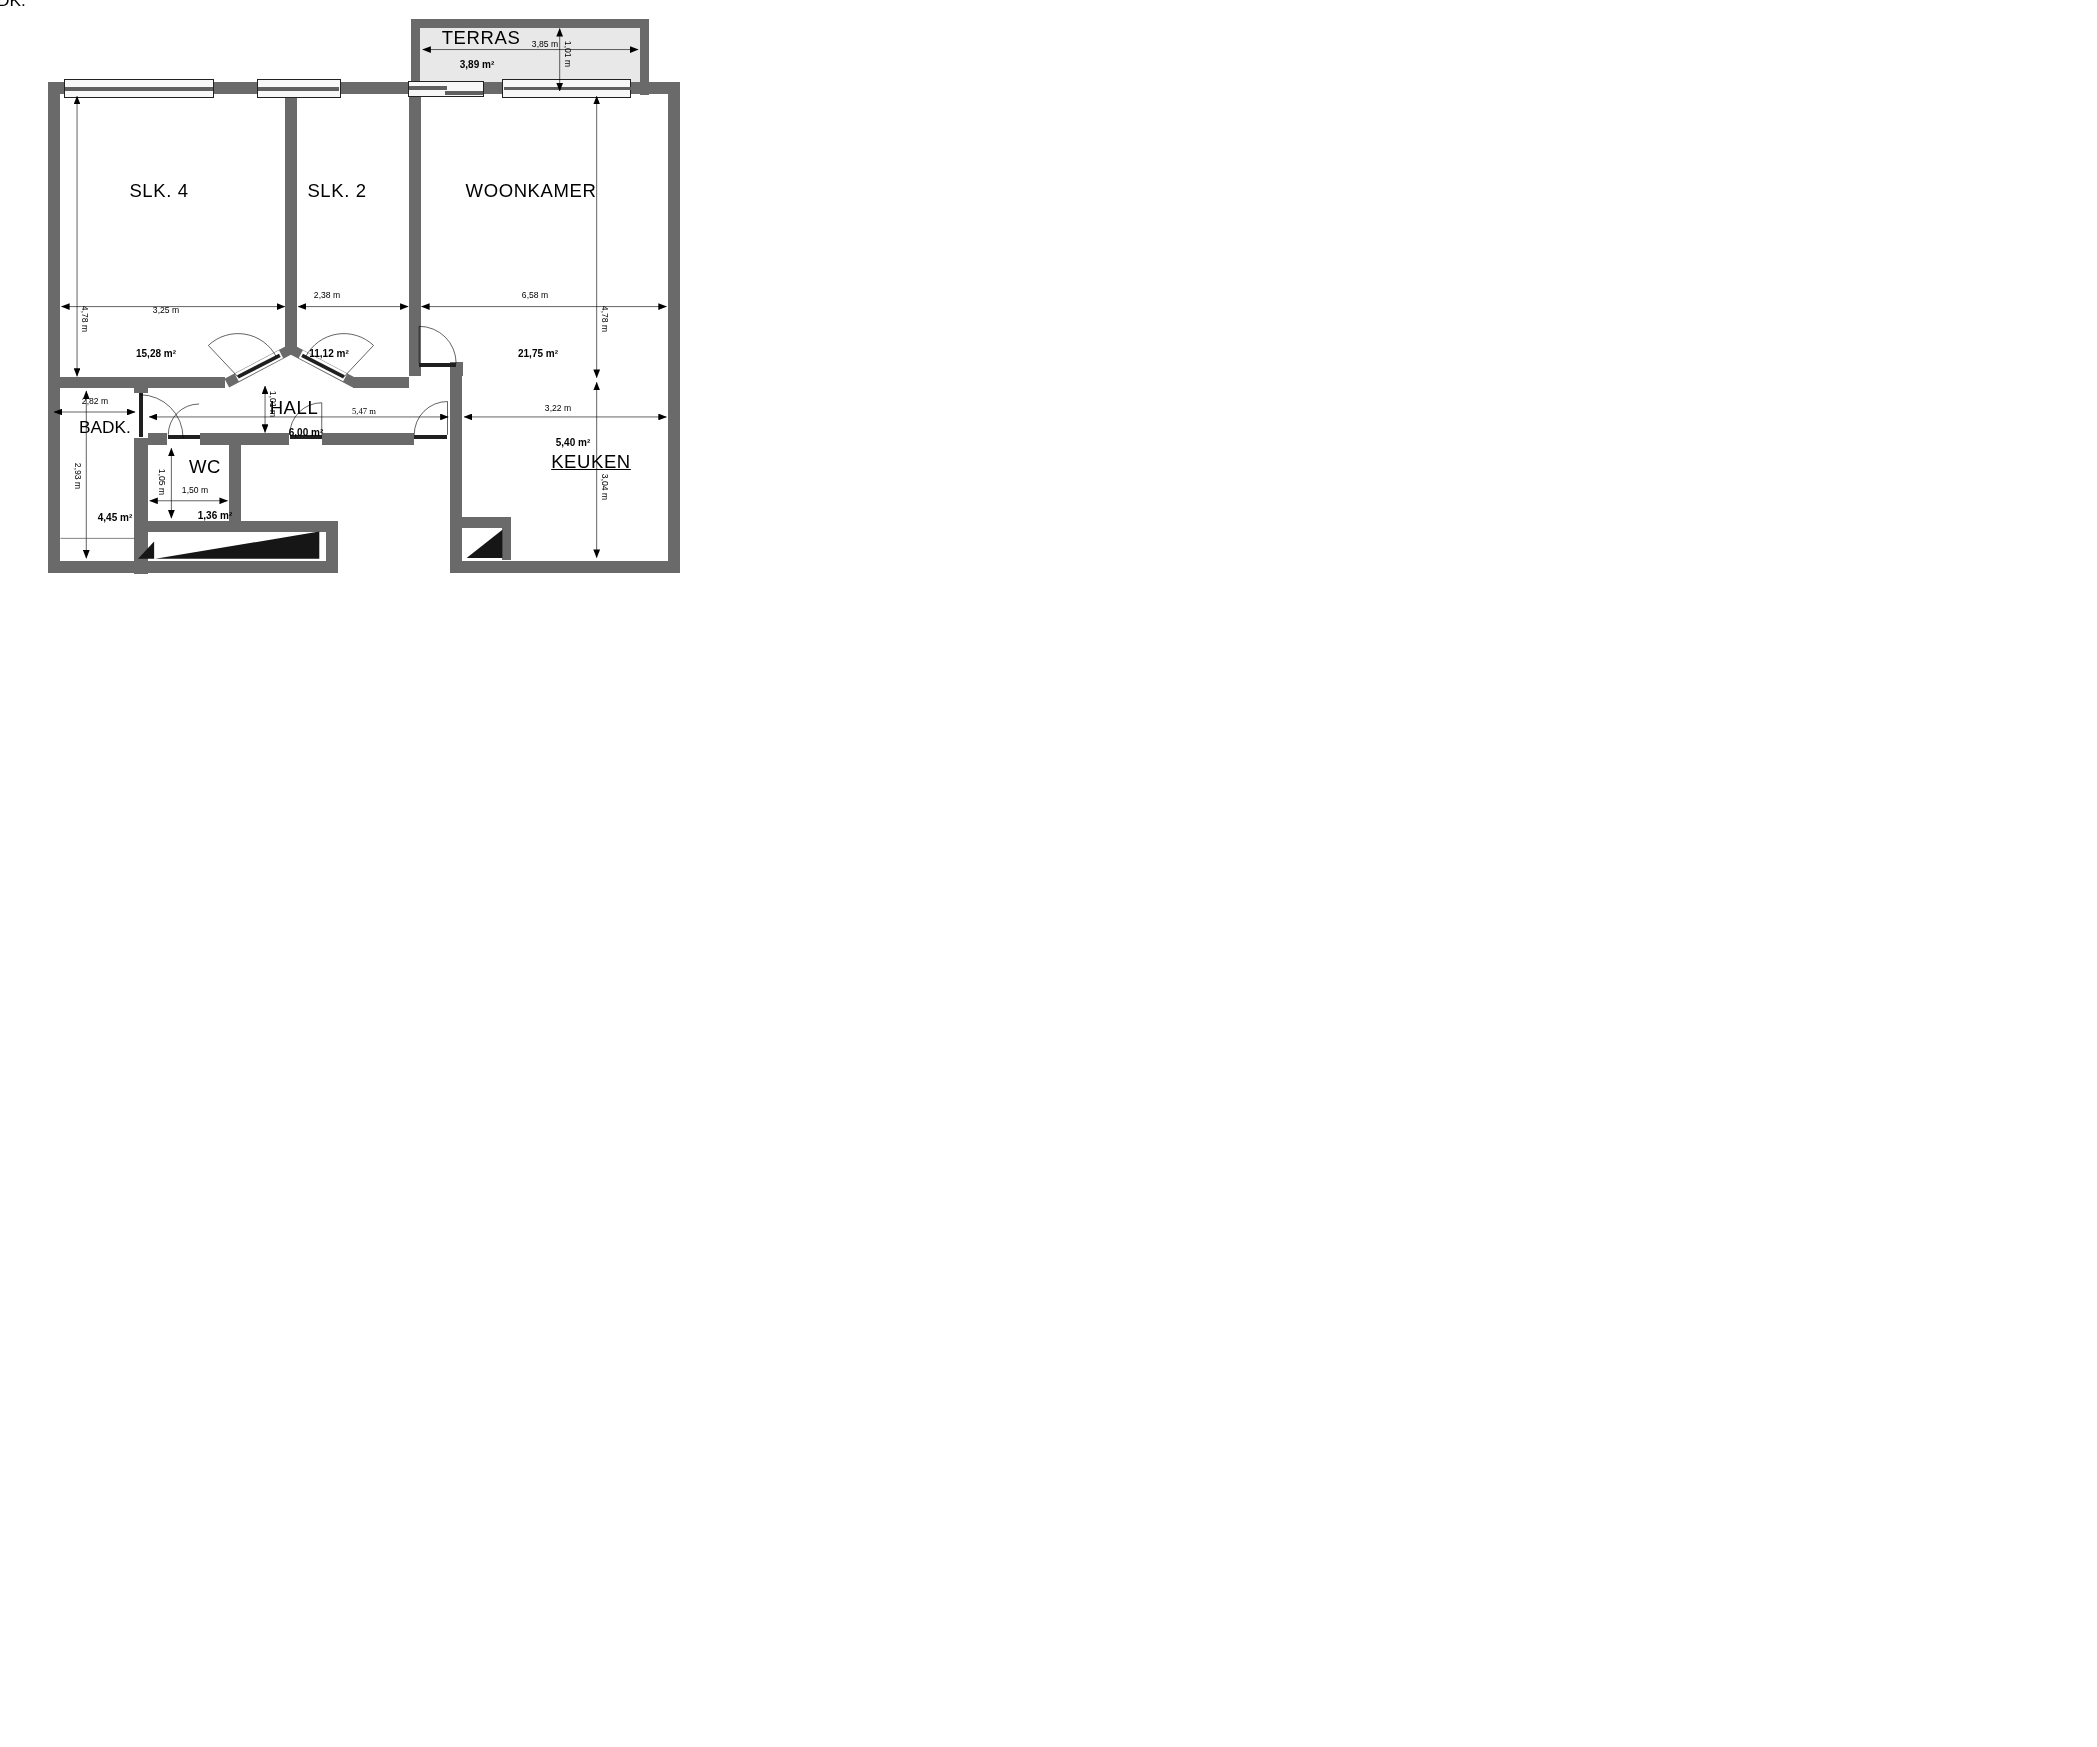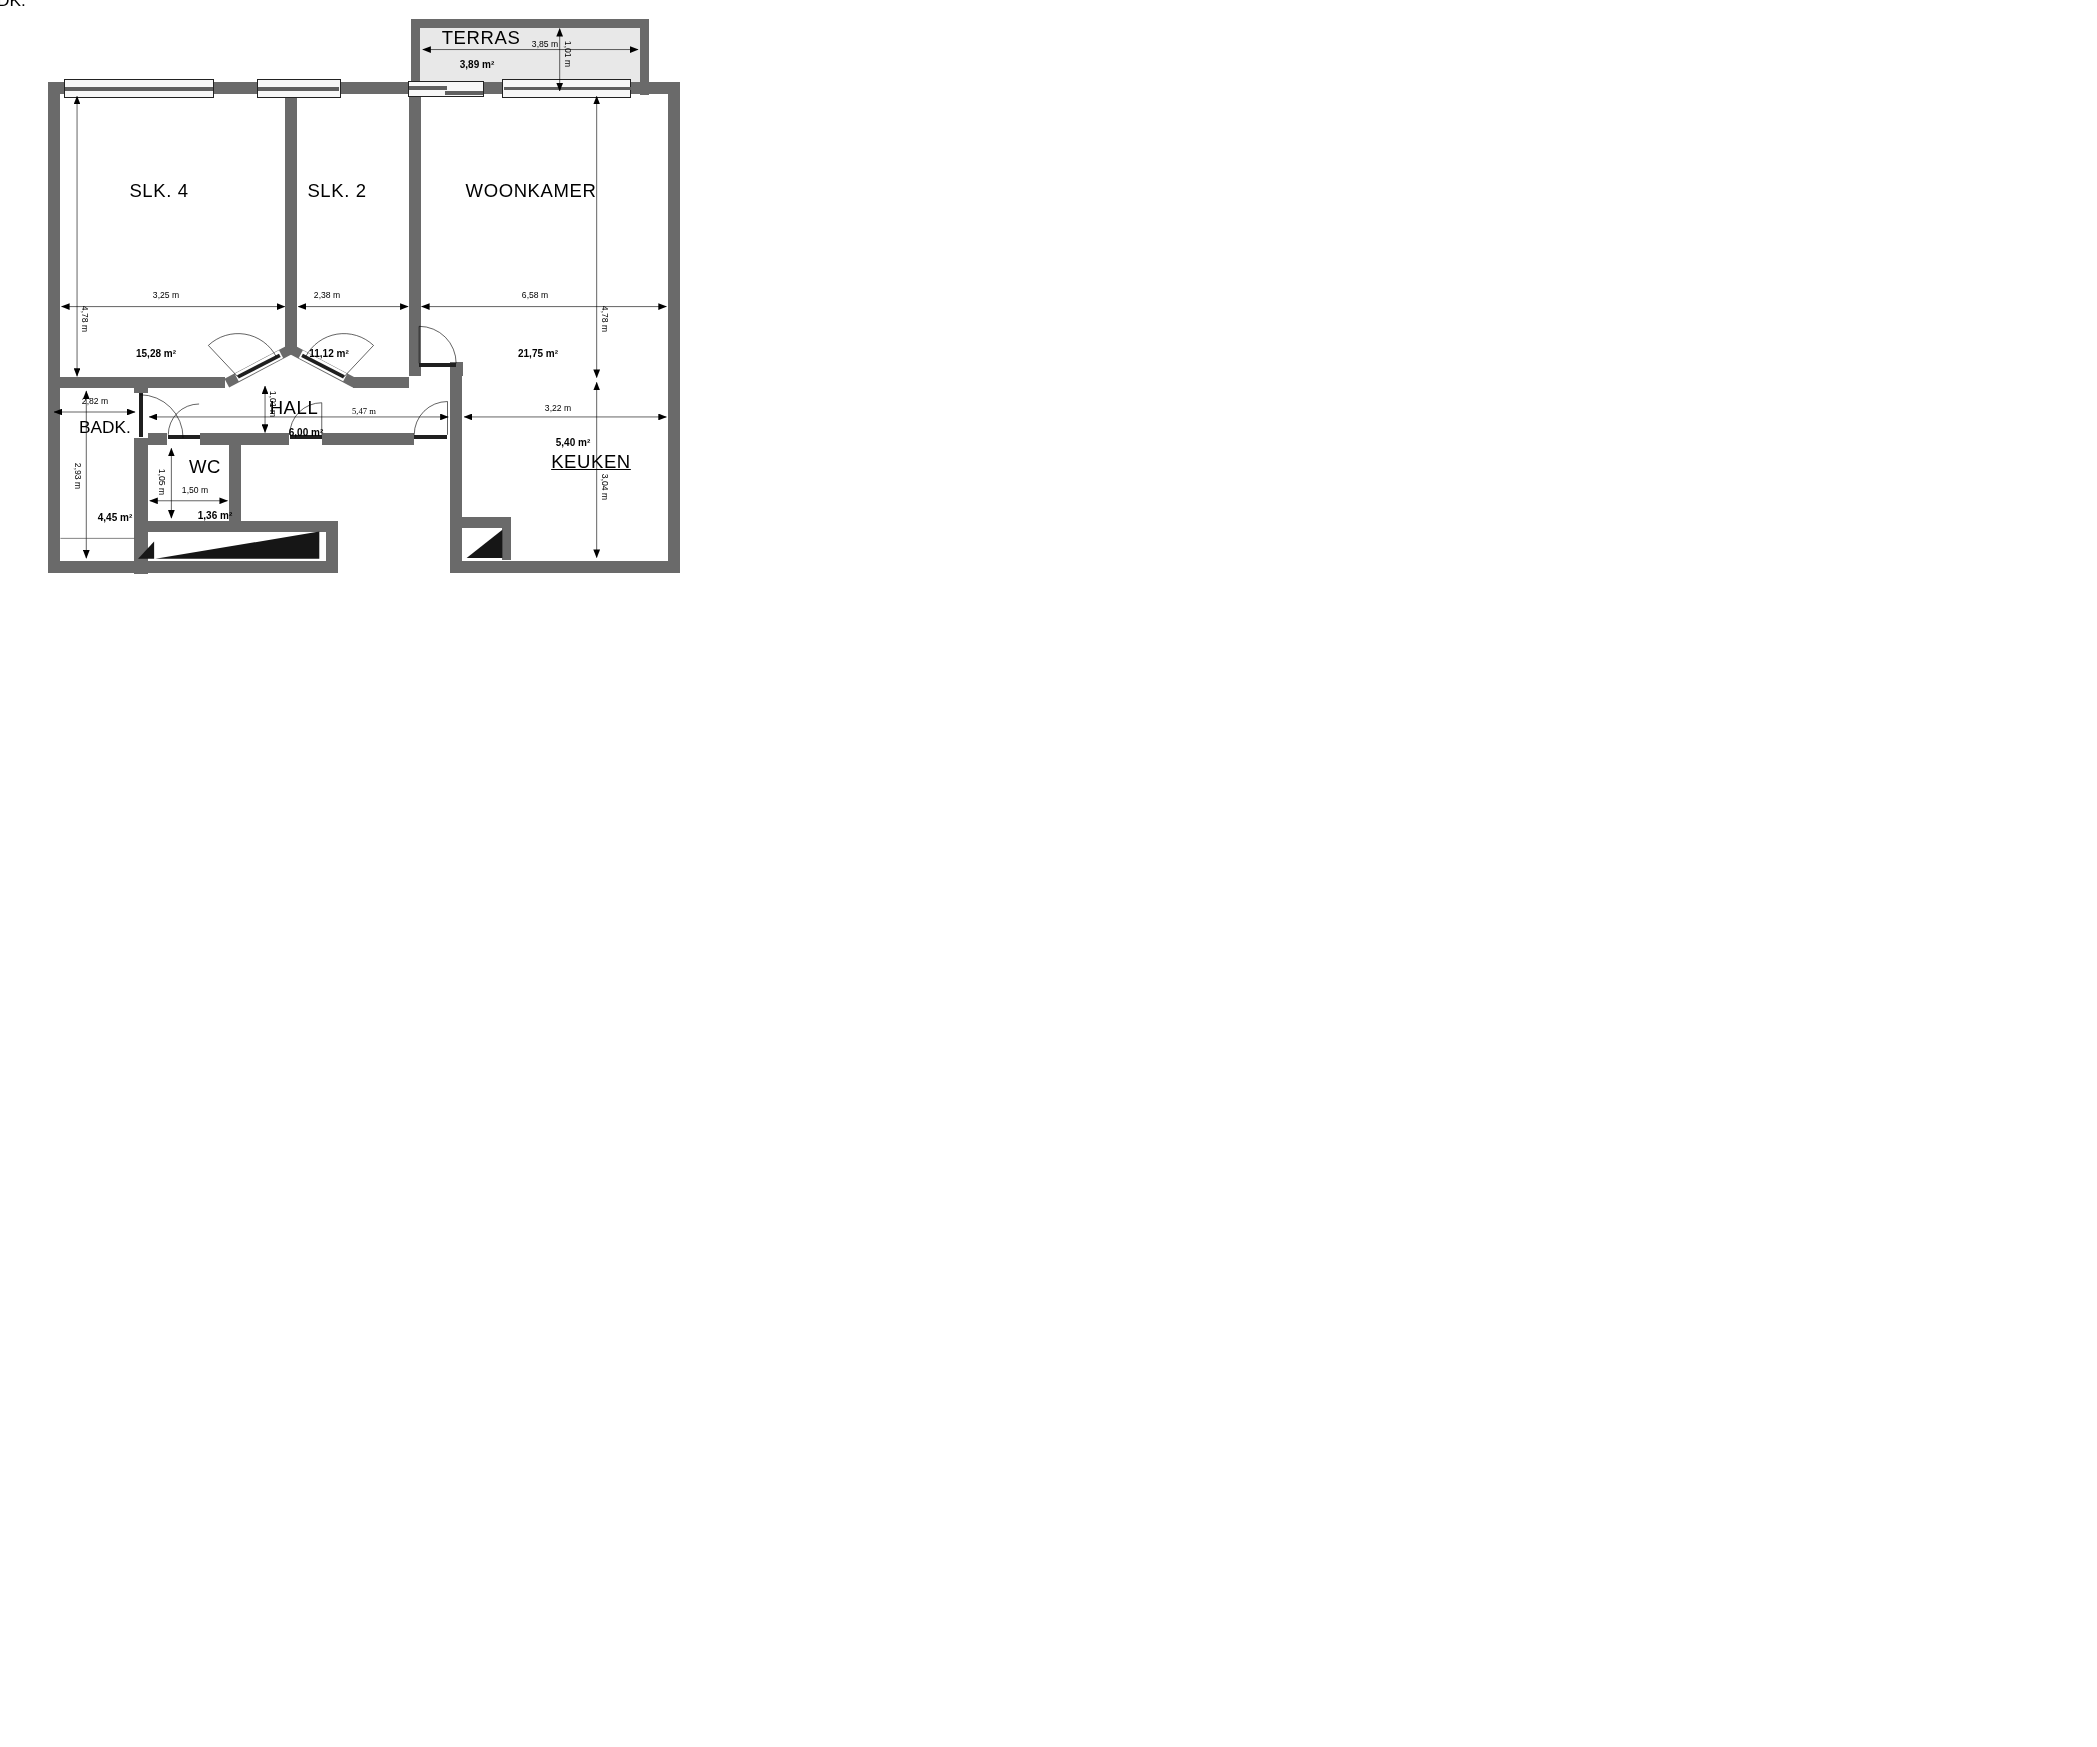--- a/index.html
+++ b/index.html
@@ -133,21 +133,21 @@
   <div class="lbl rname" style="left:337px;top:191px;">SLK. 2</div>
   <div class="lbl rname" style="left:531px;top:191px;">WOONKAMER</div>
   <div class="lbl rname" style="left:294px;top:408px;">HALL</div>
   <div class="lbl rname-sm" style="transform:translate(-50%,-50%);">BADK.</div>
   <div class="lbl rname-sm" style="left:105px;top:427px;">BADK.</div>
   <div class="lbl rname" style="left:205px;top:467px;">WC</div>
   <div class="lbl rname" style="left:591px;top:462px;text-decoration:underline;">KEUKEN</div>
 
   <div class="lbl dimlbl" style="left:545px;top:44px;">3,85 m</div>
   <div class="vlbl dimlbl" style="left:568px;top:54px;">1,01 m</div>
-  <div class="lbl dimlbl" style="left:166px;top:295px;">3,25 m</div>
+  <div class="lbl dimlbl" style="left:166px;top:310px;">3,25 m</div>
   <div class="vlbl dimlbl" style="left:85px;top:319px;">4,78 m</div>
   <div class="lbl dimlbl" style="left:327px;top:295px;">2,38 m</div>
   <div class="lbl dimlbl" style="left:535px;top:295px;">6,58 m</div>
   <div class="vlbl dimlbl" style="left:605px;top:319px;">4,78 m</div>
   <div class="lbl dimlbl" style="left:364px;top:411px;font-family:Liberation Serif, serif;">5,47 m</div>
   <div class="vlbl dimlbl" style="left:273px;top:404px;">1,01 m</div>
   <div class="lbl dimlbl" style="left:95px;top:401px;">2,82 m</div>
   <div class="vlbl dimlbl" style="left:78px;top:476px;">2,93 m</div>
   <div class="lbl dimlbl" style="left:195px;top:490px;">1,50 m</div>
   <div class="vlbl dimlbl" style="left:162px;top:482px;">1,05 m</div>

